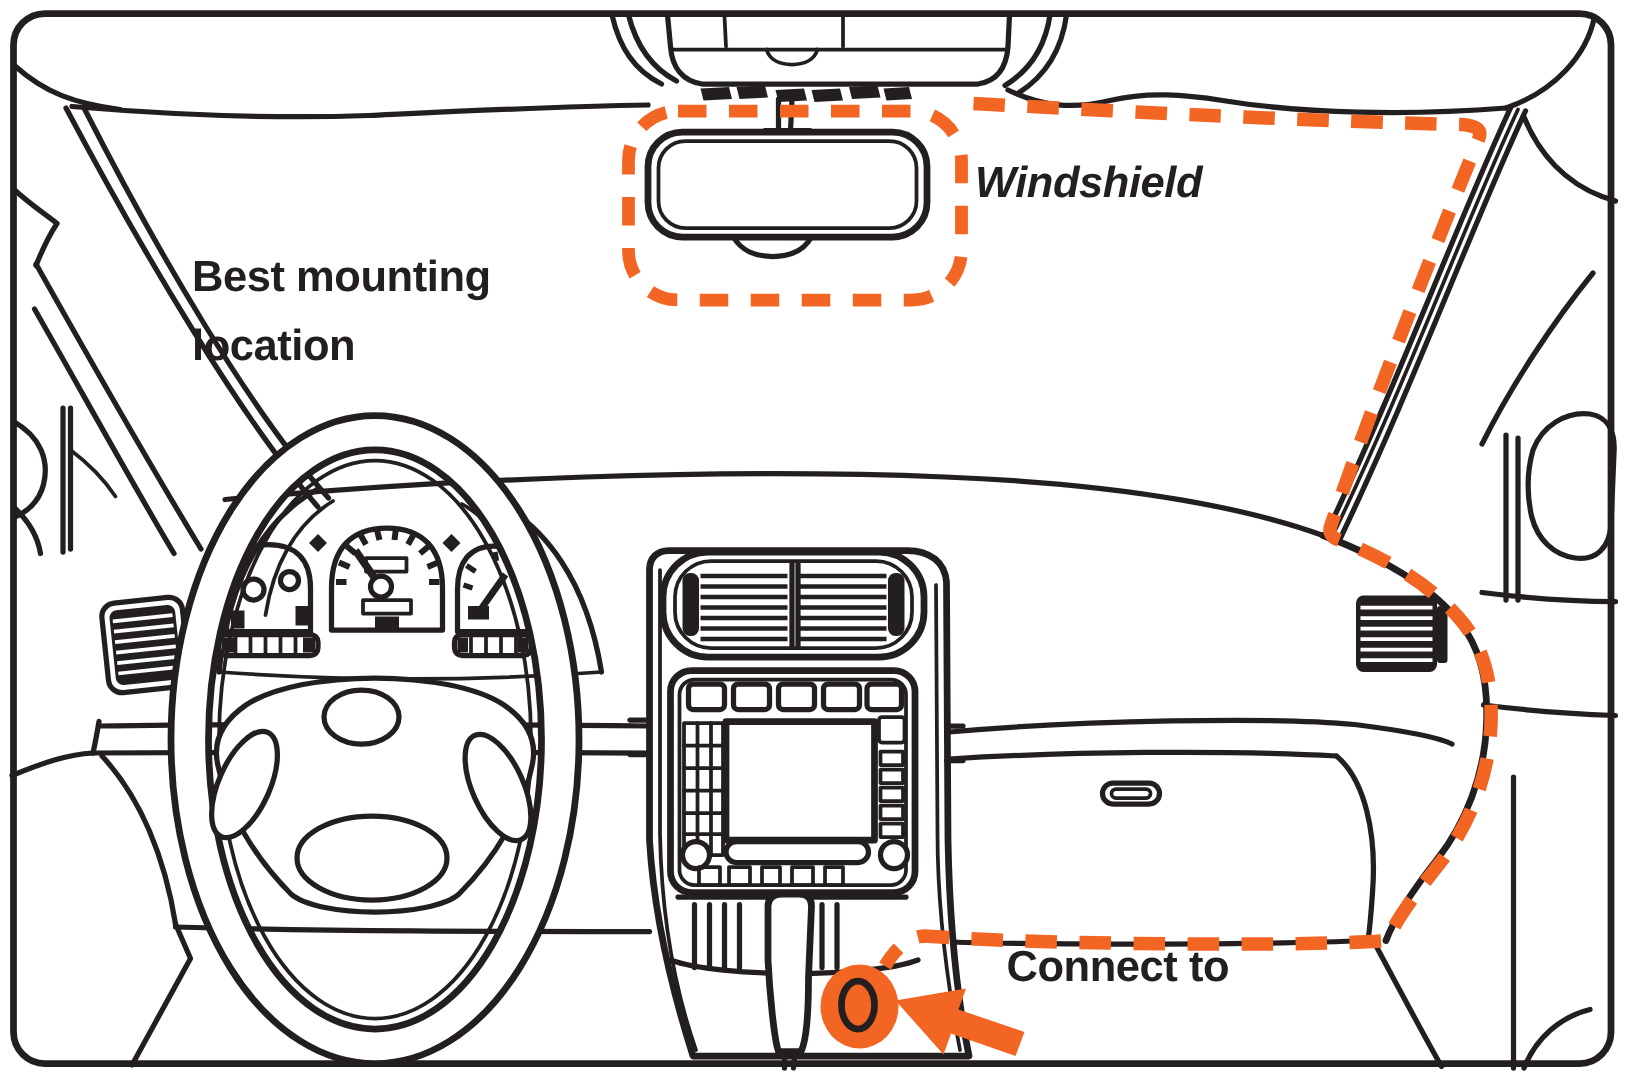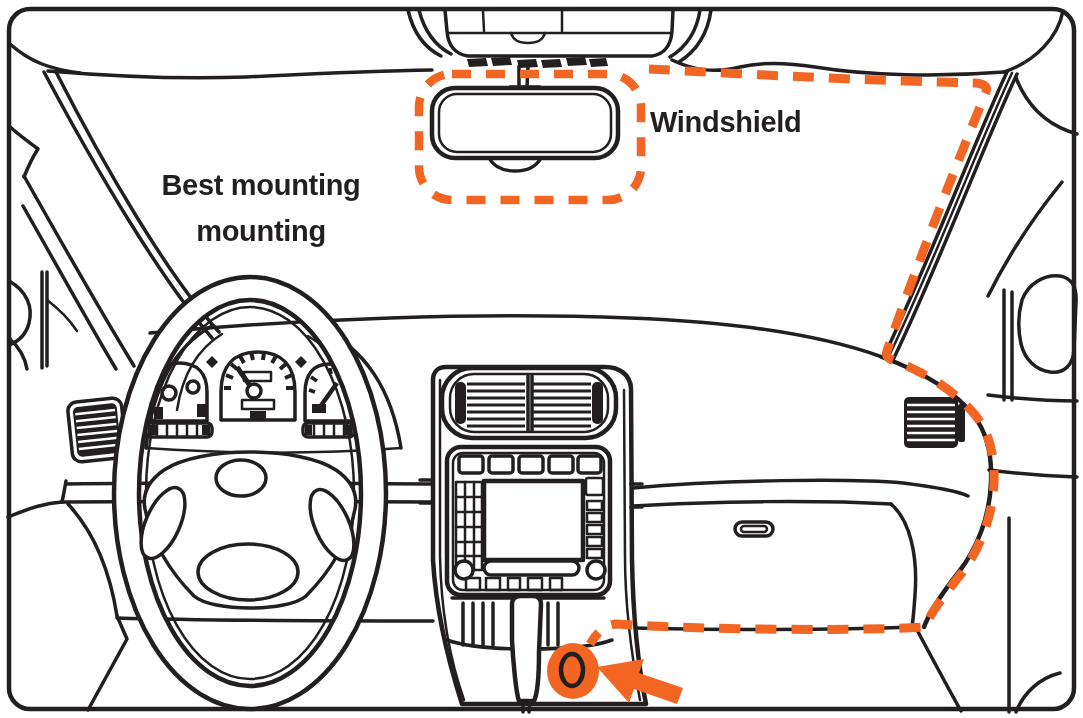--- a/index.html
+++ b/index.html
@@ -10,22 +10,22 @@
   .ln{fill:none;stroke:var(--line,#231F20);stroke-width:3.5;stroke-linecap:round;stroke-linejoin:round;}
   .ln2{fill:none;stroke:var(--line,#231F20);stroke-width:2.5;stroke-linecap:round;stroke-linejoin:round;}
   .lnthick{fill:none;stroke:var(--line,#231F20);stroke-width:4.5;stroke-linecap:round;stroke-linejoin:round;}
   .ink{fill:var(--line,#231F20);stroke:none;}
   .wfill{fill:#fff;}
   .hl-stroke{stroke:var(--highlight,#F26522);fill:none;stroke-linecap:butt;stroke-linejoin:round;}
   .hl-fill{fill:var(--highlight,#F26522);stroke:none;}
   .label{position:absolute;color:var(--line,#231F20);font-weight:bold;font-size:29px;line-height:33px;
          white-space:nowrap;letter-spacing:-0.3px;}
   .label .l2{display:block;}
-  #label-best{left:128px;top:162px;width:266px;text-align:center;line-height:46px;}
-  #label-windshield{left:650px;top:106px;}
+  #label-best{left:128px;top:162px;width:266px;text-align:left;line-height:46px;}
+  #label-windshield{left:650px;top:106px;font-style:italic;}
   #label-charger{left:671px;top:629px;}
 </style>
 </head>
 <body>
 
 <div class="stage">
 
 <svg width="1083" height="718" viewBox="0 0 1083 718">
 
   <rect x="9" y="9" width="1065" height="700" rx="21" class="lnthick wfill"></rect>
@@ -324,20 +324,21 @@
              C870 631 700 630 616 624
              C604 625 596 634 590 644"></path>
     <ellipse cx="573" cy="671" rx="26" ry="28" class="hl-fill"></ellipse>
     <ellipse cx="572" cy="670" rx="11" ry="16" fill="none" stroke="#231F20" stroke-width="4.5"></ellipse>
     <polygon class="hl-fill" points="597,667 644,659 639,673 683,688 677,704 634,689 629,703"></polygon>
   </g>
 </svg>
 
   <div class="label" id="label-best">
     <span class="l2">Best mounting</span>
-    <span class="l2">mounting</span>
+    <span class="l2">location</span>
   </div>
   <div class="label" id="label-windshield">
     <span>Windshield</span>
   </div>
   <div class="label" id="label-charger">
+    <span class="l2">Connect to</span>
   </div>
 </div>
 
 </body></html>

